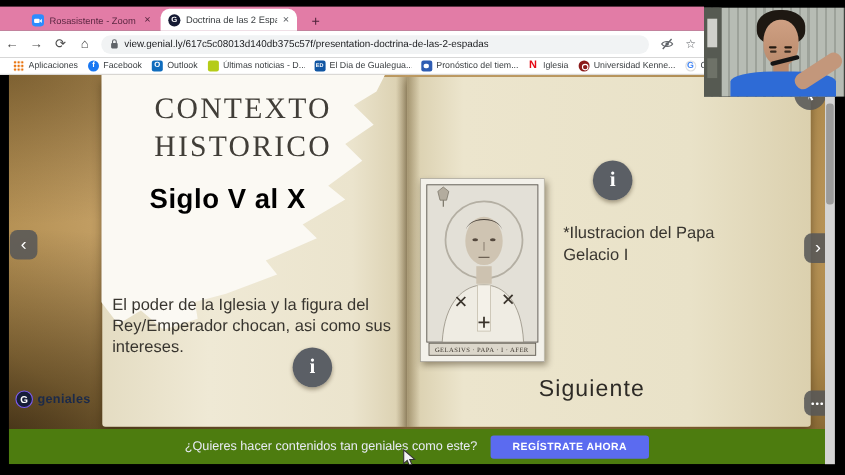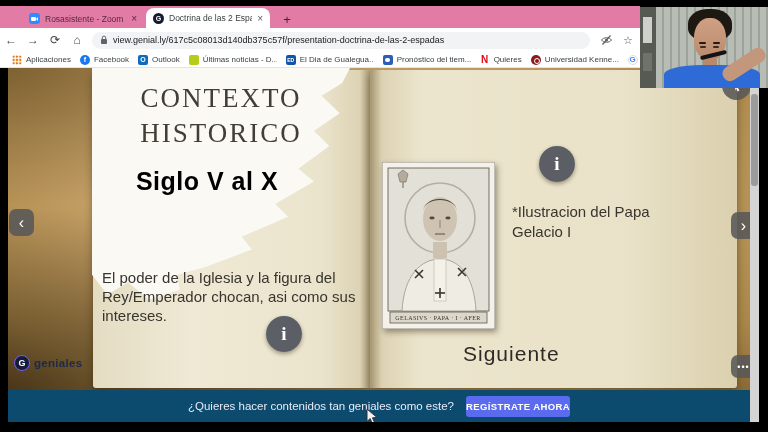--- a/index.html
+++ b/index.html
@@ -71,21 +71,21 @@
           clip-path:polygon(0% 0%,100% 0%,97% 6%,89% 11%,96% 18%,86% 25%,92% 31%,80% 40%,86% 45%,71% 54%,76% 59%,58% 67%,62% 72%,44% 79%,33% 82%,34% 88%,22% 92%,14% 85%,6% 90%,0% 82%);
           filter:drop-shadow(3px 4px 4px rgba(55,35,8,.5)); }
   .torn-title { padding-top:13px; text-align:center; font-family:"Liberation Serif", serif;
           font-size:27px; line-height:1.28; letter-spacing:2px; color:#413e38; }
   .torn-era { margin-top:17px; padding-right:28px; text-align:center; font-size:25px; font-weight:bold; color:#000000; letter-spacing:0.5px; }
 
   .para { position:absolute; font-size:15px; line-height:1.27; color:#38352f; }
   .para-left { left:94px; top:200px; width:258px; }
   .para-right { left:390px; top:13px; width:256px; }
   .img-note { position:absolute; left:504px; top:134px; width:140px; font-size:15px; line-height:1.3; color:#38352f; }
-  .next-label { position:absolute; left:455px; top:274px; width:150px; 
+  .next-label { position:absolute; left:455px; top:274px; width:150px; text-align:center;
           font-size:21px; font-weight:300; letter-spacing:1px; color:#2e2b26; }
 
   .info-btn { position:absolute; width:36px; height:36px; border-radius:50%; background:rgba(78,84,92,.92);
           color:#fff; display:flex; align-items:center; justify-content:center;
           font-family:"Liberation Serif", serif; font-size:19px; font-weight:bold; box-shadow:0 2px 4px rgba(40,25,5,.4); }
   .info-left { left:258px; top:248px; }
   .info-right { left:531px; top:78px; }
 
   .pope { position:absolute; left:374px; top:94px; width:113px; height:167px; box-shadow:2px 3px 6px rgba(45,30,8,.45); }
 
@@ -94,25 +94,25 @@
   .prev { left:1px; top:141px; width:25px; height:27px; font-size:16px; }
   .next { left:723px; top:144px; width:25px; height:27px; font-size:16px; }
   .more { left:723px; top:287px; width:25px; height:23px; font-size:9px; letter-spacing:1px; }
   .handbtn { left:714px; top:3px; width:29px; height:29px; border-radius:50%; }
 
   .logo { position:absolute; left:6px; top:287px; display:flex; align-items:center; gap:4px; }
   .logo-mark { width:16px; height:16px; border-radius:50%; background:#161d38; color:#fff; font-size:9px; font-weight:bold;
           display:flex; align-items:center; justify-content:center; border:1.5px solid #7b5cf0; }
   .logo-text { font-size:11.5px; font-weight:bold; color:#1b2a4a; letter-spacing:0.3px; }
 
-  .banner { position:absolute; left:0; top:322px; width:742px; height:32px; background:#0c4a6e;
+  .banner { position:absolute; left:0; top:322px; width:742px; height:32px; background:#4d7c0f;
           display:flex; align-items:center; justify-content:center; gap:12px; }
   .banner-text { font-size:11.5px; color:#e8ebf5; }
   .cta { background:#5b6bf0; color:#fff; font-size:9.5px; font-weight:bold; letter-spacing:0.4px;
-          padding:5px 0; border-radius:3px; }
+          padding:5px 20px; border-radius:3px; }
 
   .scrollbar { position:absolute; left:750px; top:68px; width:9px; height:354px; background:#d4d4d4; }
   .thumb { position:absolute; left:1px; top:26px; width:7px; height:92px; background:#9b9b9b; border-radius:3px; }
 
   .cursor { position:absolute; left:358px; top:340px; }
 
   
   .webcam { position:absolute; left:640px; top:0; width:128px; height:88px; background:#000; z-index:60; overflow:hidden; }
   .cam-video { position:absolute; left:0; top:7px; width:128px; height:81px;
           background:repeating-linear-gradient(90deg,#b7bcb4 0 6px,#9da29a 6px 8px); }
@@ -192,21 +192,21 @@
     <div class="bm">
       <span class="ic ic-eldia">ED</span>
       <span class="bm-label bm-cap">El Dia de Gualegua...</span>
     </div>
     <div class="bm">
       <span class="ic ic-weather"></span>
       <span class="bm-label bm-cap">Pronóstico del tiem...</span>
     </div>
     <div class="bm">
       <span class="ic ic-netflix">N</span>
-      <span class="bm-label">Quieres</span>
+      <span class="bm-label">Iglesia</span>
     </div>
     <div class="bm">
       <span class="ic ic-univ"></span>
       <span class="bm-label bm-cap">Universidad Kenne...</span>
     </div>
     <div class="bm">
       <span class="ic ic-google">G</span>
       <span class="bm-label">Google</span>
     </div>
     <span class="bm-over">»</span>

